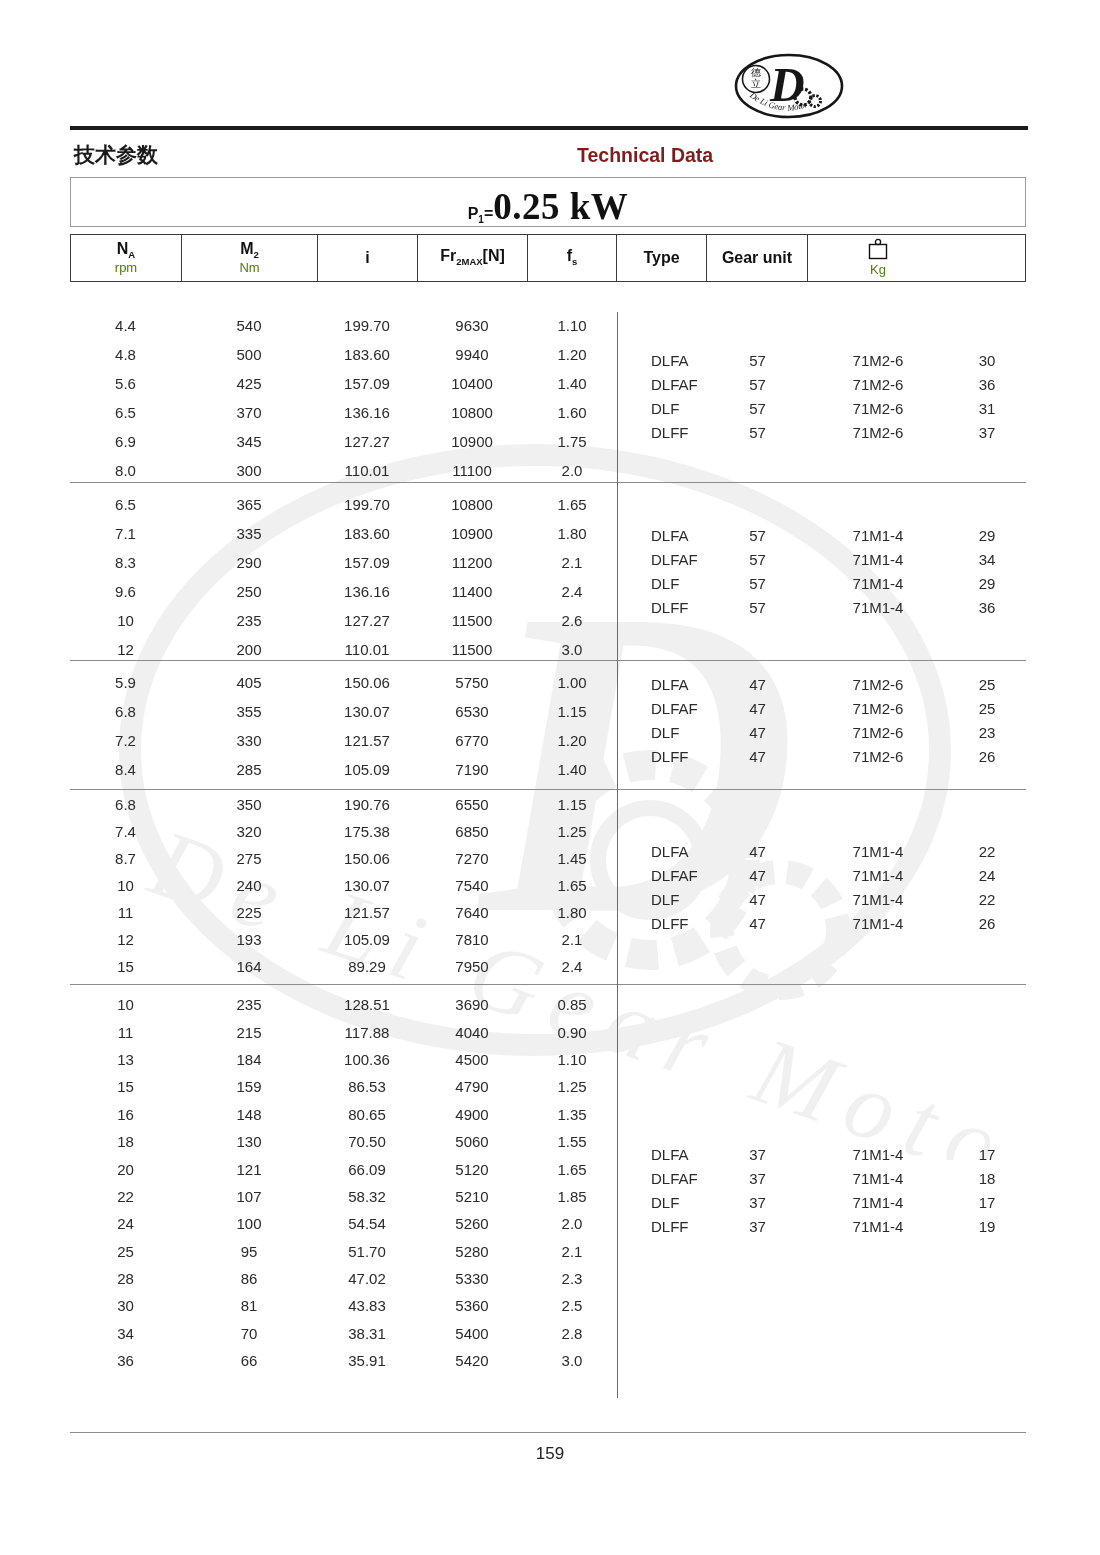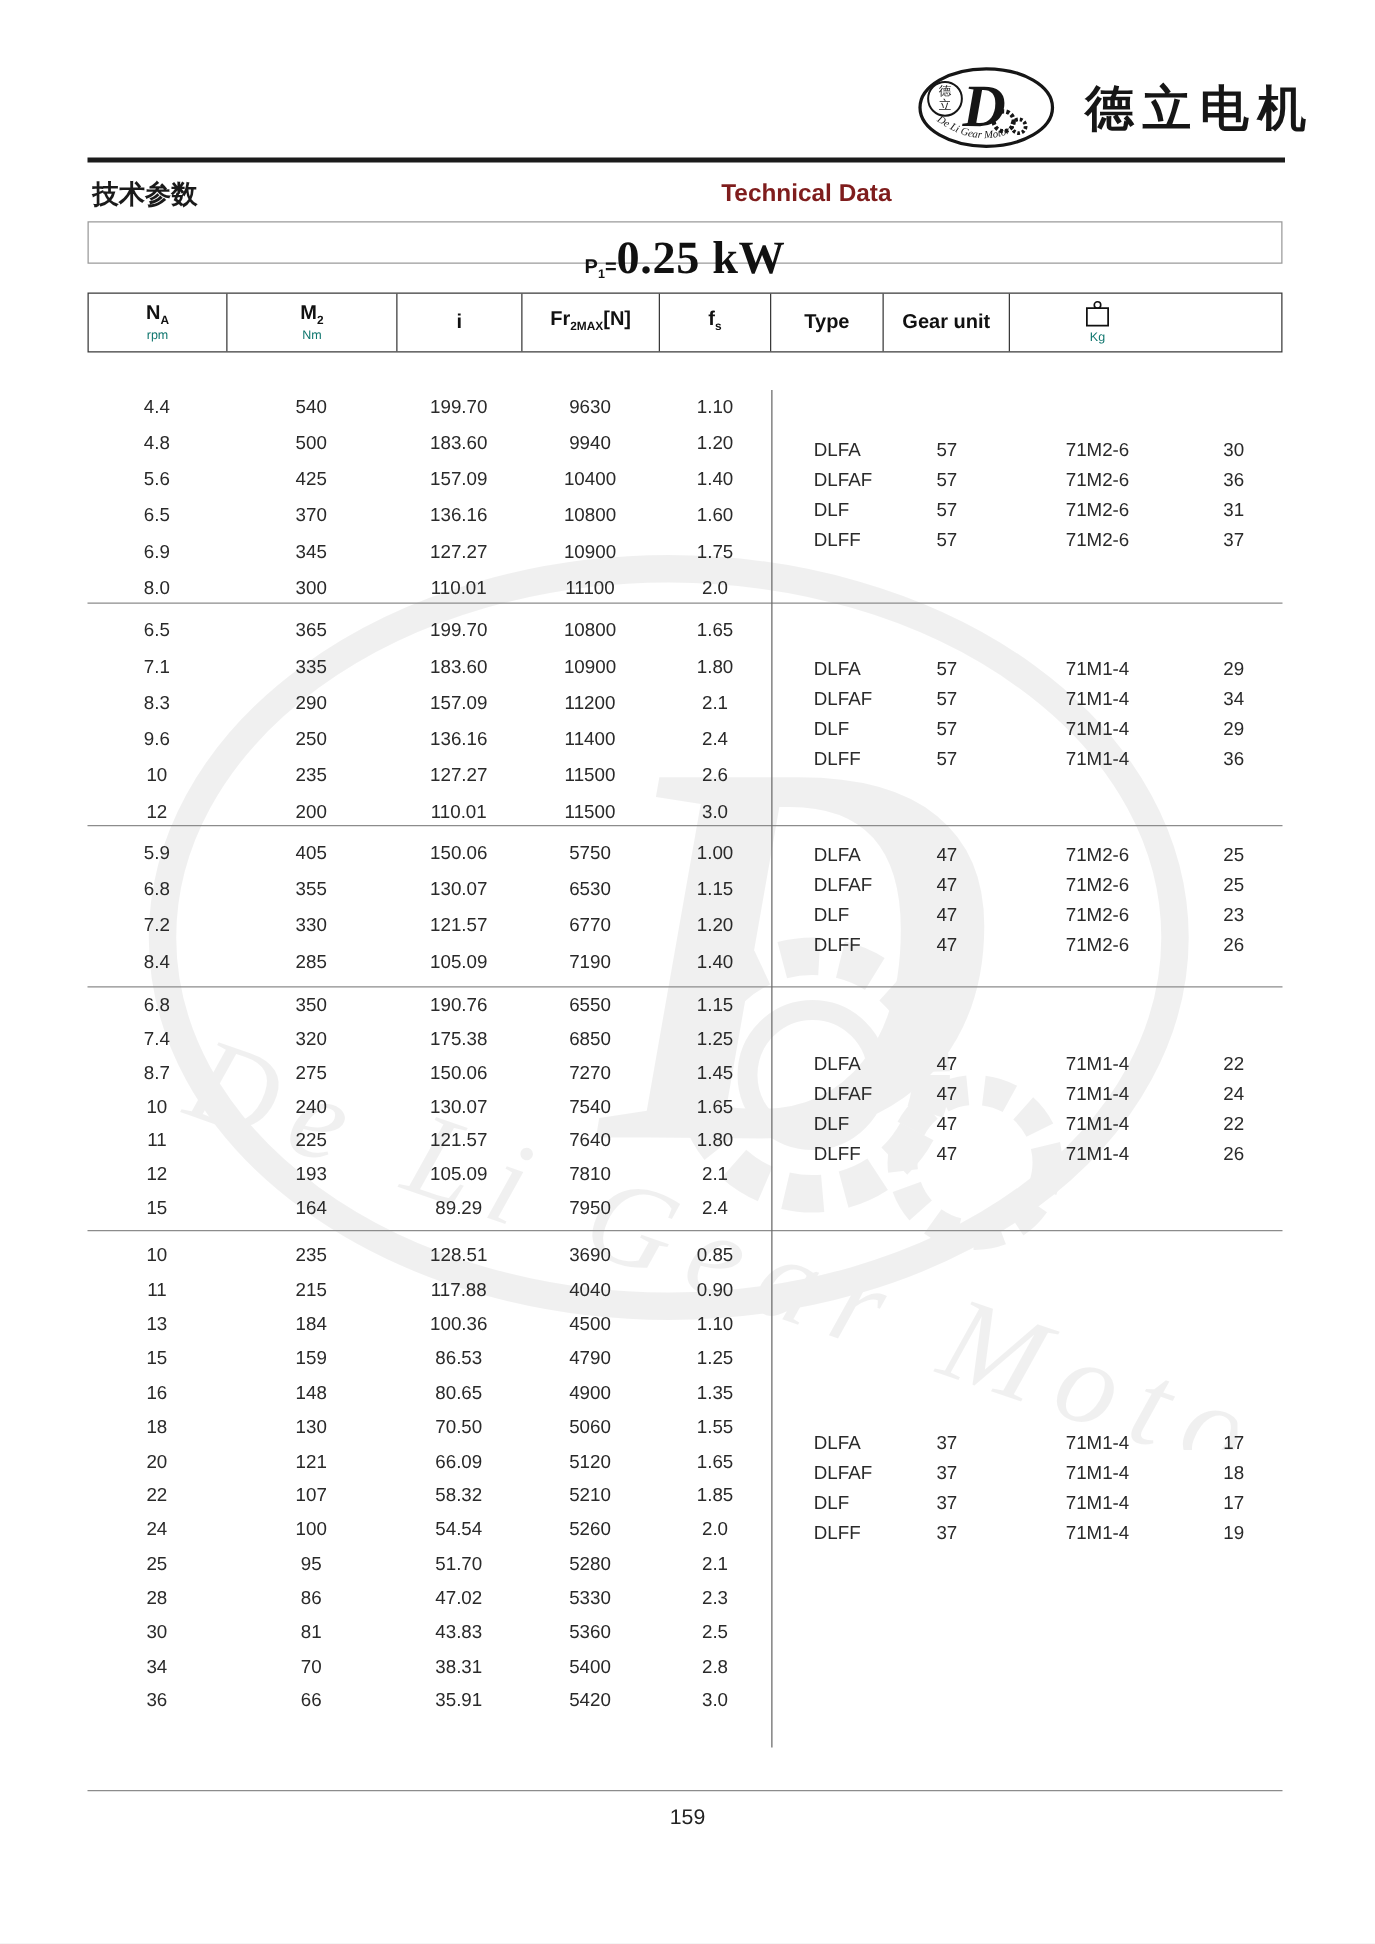--- a/index.html
+++ b/index.html
@@ -11,36 +11,36 @@
 
   
   .logo{position:absolute;left:733px;top:52px;width:112px;height:74px;}
   .brand{position:absolute;left:868px;top:60px;font-family:"Liberation Serif","DejaVu Serif",serif;
          font-weight:bold;font-size:39px;letter-spacing:7px;color:#161616;white-space:nowrap;}
   .rule{position:absolute;left:70px;top:126px;width:958px;height:4px;background:#1b1b1b;}
 
   .section-cn{position:absolute;left:74px;top:141px;font-size:21px;font-weight:bold;color:#1a1a1a;}
   .section-en{position:absolute;left:577px;top:144px;font-size:19.5px;font-weight:bold;color:#7f1d1d;}
 
-  .power-box{position:absolute;left:70px;top:177px;width:956px;height:34px;border:1.5px solid #9a9a9a;
+  .power-box{position:absolute;left:70px;top:177px;width:956px;height:50px;border:1.5px solid #9a9a9a;
              box-sizing:border-box;display:flex;align-items:baseline;justify-content:center;padding-top:7px;}
   .power-symbol{font-size:16px;font-weight:bold;color:#111;}
   .power-symbol sub{font-size:10px;}
   .power-eq{font-size:16px;font-weight:bold;color:#111;}
   .power-value{font-size:37px;font-weight:bold;color:#111;letter-spacing:0.5px;font-family:Liberation Serif, serif;}
 
   
   .thead{position:absolute;left:70px;top:234px;width:956px;height:48px;border:1.5px solid #3a3a3a;
          box-sizing:border-box;display:grid;grid-template-columns:111px 136px 100px 110px 89px 90px 101px 140px auto;}
   .hcell{border-right:1px solid #3a3a3a;display:flex;flex-direction:column;align-items:center;justify-content:center;
          line-height:1.15;color:#111;}
   .hcell:last-child{border-right:none;}
   .hmain{font-size:16px;font-weight:bold;}
   .hmain sub{font-size:9.5px;}
-  .hunit{font-size:10px;font-weight:normal;color:#0f766e;}
+  .hunit{font-size:13px;font-weight:normal;color:#4d7c0f;}
   .kgcell .hunit{margin-top:1px;}
 
   
   .tbody{position:absolute;left:70px;top:290px;width:956px;}
   .block{display:flex;box-sizing:border-box;border-bottom:1px solid #8c8c8c;}
   .b0{height:193px;--rh:29px;--pt:21px;}
   .b1{height:178px;--rh:29px;--pt:7px;}
   .b2{height:129px;--rh:29px;--pt:7px;}
   .b3{height:195px;--rh:27px;--pt:1px;}
   .b4{height:448px;--rh:27.4px;--pt:6px;border-bottom:1.5px solid #8c8c8c;}
@@ -80,21 +80,20 @@
     <text x="23" y="24" text-anchor="middle" font-size="10" fill="#161616" font-family="Liberation Serif, serif">德</text>
     <text x="23" y="35" text-anchor="middle" font-size="10" fill="#161616" font-family="Liberation Serif, serif">立</text>
     <text x="37" y="49" font-size="48" font-weight="bold" font-style="italic" fill="#161616" font-family="Liberation Serif, DejaVu Serif, serif">D</text>
     <circle cx="70" cy="45" r="8" fill="none" stroke="#161616" stroke-width="3.4" stroke-dasharray="2.6 1.8"></circle>
     <circle cx="82" cy="49" r="5.5" fill="none" stroke="#161616" stroke-width="3" stroke-dasharray="2.2 1.6"></circle>
     <path id="logo-arc" d="M 13 42 Q 56 76 99 40" fill="none" stroke="none"></path>
     <text font-size="8.6" font-style="italic" fill="#161616" font-family="Liberation Serif, serif">
       <textPath href="#logo-arc" startOffset="4">De Li Gear Motor</textPath>
     </text>
   </svg>
-  <div class="brand">德立电机</div>
 
   <div class="rule"></div>
 
   <div class="section-cn">技术参数</div>
   <div class="section-en">Technical Data</div>
 
   <div class="power-box">
     <span class="power-symbol"><span>P</span><sub>1</sub></span>
       <span class="power-eq">=</span>
       <span class="power-value">0.25 kW</span>

